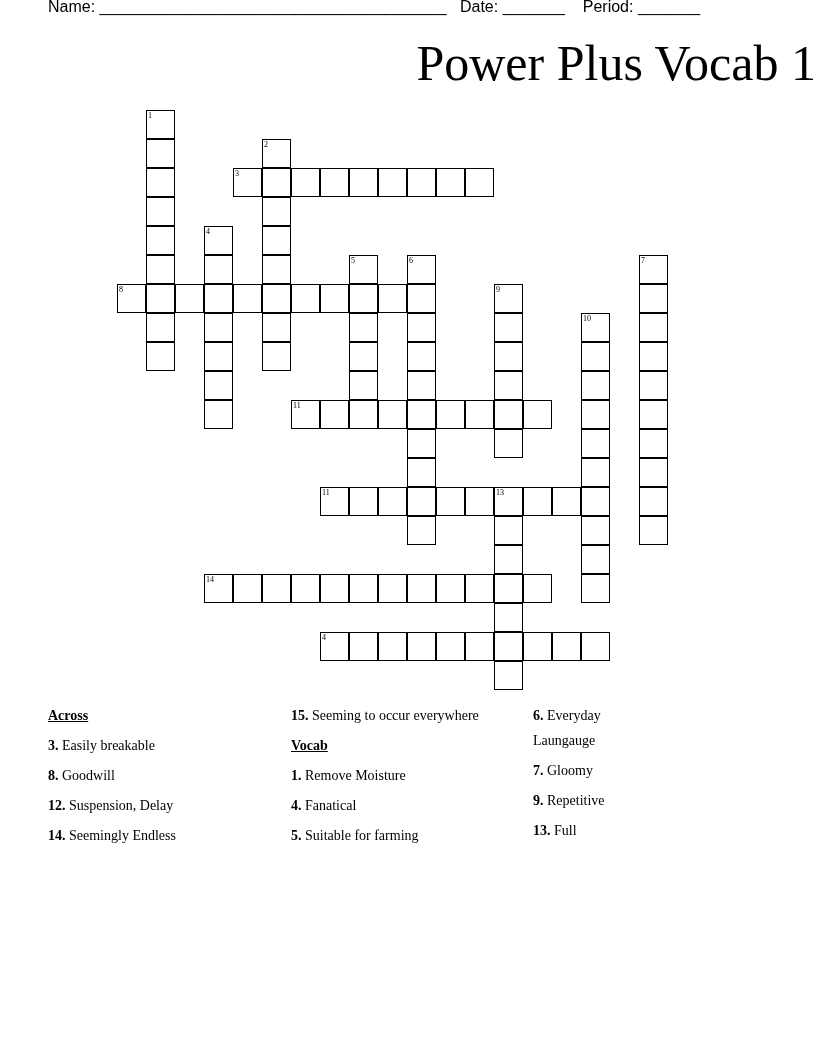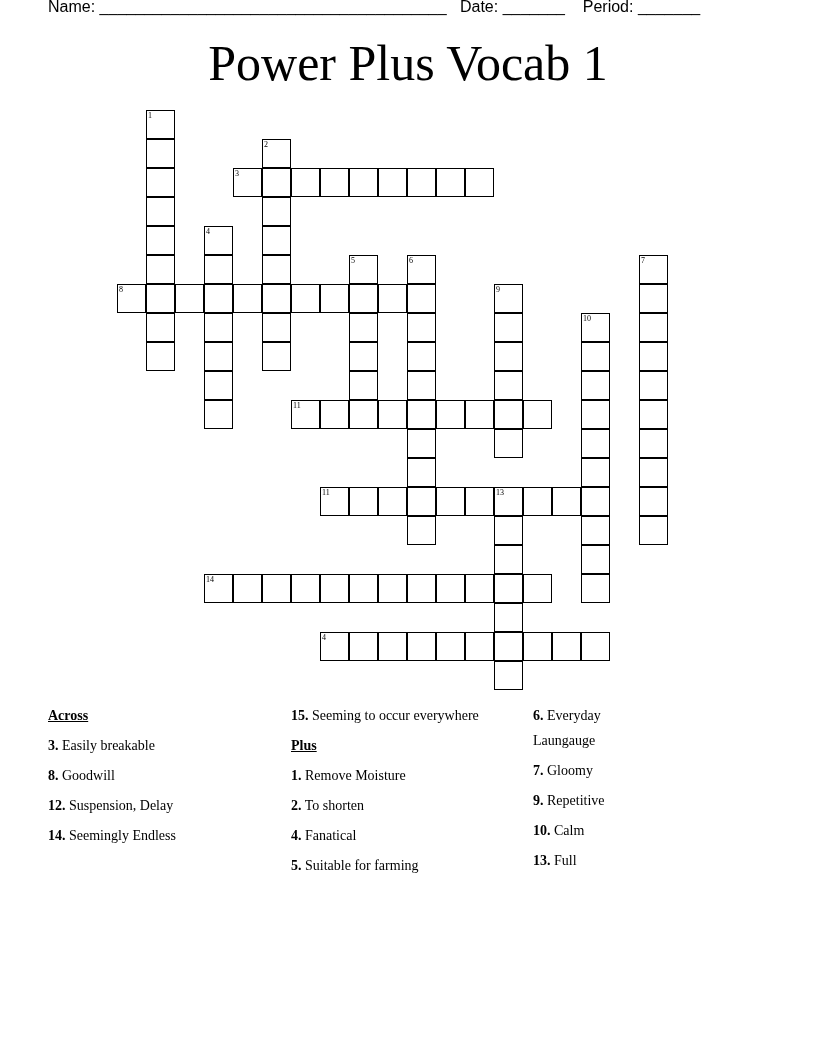--- a/index.html
+++ b/index.html
@@ -1,18 +1,18 @@
 <!DOCTYPE html>
 <html><head>
 <meta charset="utf-8">
 <style>
   html, body { margin:0; padding:0; background:#fff; }
   body { width:816px; height:1056px; position:relative; overflow:hidden; font-family:"Liberation Serif", serif; color:#000; }
   .header-line { position:absolute; top:-2px; left:48px; font-family:"Liberation Sans", sans-serif; font-size:16px; white-space:pre; }
-  .title { position:absolute; top:34px; left:0; width:816px; text-align:center; font-size:50px; font-family:"Liberation Serif", serif; }
+  .title { position:absolute; top:34px; left:0; width:816px; text-align:right; font-size:50px; font-family:"Liberation Serif", serif; }
   .grid { position:absolute; left:117px; top:110px; }
   .cell { position:absolute; width:29px; height:29px; box-sizing:border-box; border:1.5px solid #000; background:#fff; }
   .cell .num { position:absolute; left:1px; top:0px; font-size:8px; line-height:9px; font-family:"Liberation Serif", serif; }
   .clues { position:absolute; top:703px; font-size:14px; line-height:25px; }
   .clue { margin-bottom:5px; }
   .clue b { font-weight:bold; }
   .head { font-weight:bold; text-decoration:underline; margin-bottom:5px; }
 </style>
 </head>
 <body>
@@ -177,26 +177,24 @@
 <div class="clues" style="left:48px;width:230px;">
   <div class="head">Across</div>
   <div class="clue"><b>3.</b> <span>Easily breakable</span></div>
   <div class="clue"><b>8.</b> <span>Goodwill</span></div>
   <div class="clue" style="width:170px"><b>12.</b> <span>Suspension, Delay</span></div>
   <div class="clue" style="width:170px"><b>14.</b> <span>Seemingly Endless</span></div>
 </div>
 
 <div class="clues" style="left:291px;width:200px;">
   <div class="clue"><b>15.</b> <span>Seeming to occur everywhere</span></div>
-  <div class="head">Plus</div>
+  <div class="head">Vocab</div>
   <div class="clue" style="width:120px"><b>1.</b> <span>Remove Moisture</span></div>
-  <div class="clue"><b>2.</b> <span>To shorten</span></div>
   <div class="clue"><b>4.</b> <span>Fanatical</span></div>
   <div class="clue" style="width:160px"><b>5.</b> <span>Suitable for farming</span></div>
 </div>
 
 <div class="clues" style="left:533px;width:150px;">
   <div class="clue" style="width:130px"><b>6.</b> <span>Everyday Laungauge</span></div>
   <div class="clue"><b>7.</b> <span>Gloomy</span></div>
   <div class="clue"><b>9.</b> <span>Repetitive</span></div>
-  <div class="clue"><b>10.</b> <span>Calm</span></div>
   <div class="clue"><b>13.</b> <span>Full</span></div>
 </div>
 
 </body></html>

